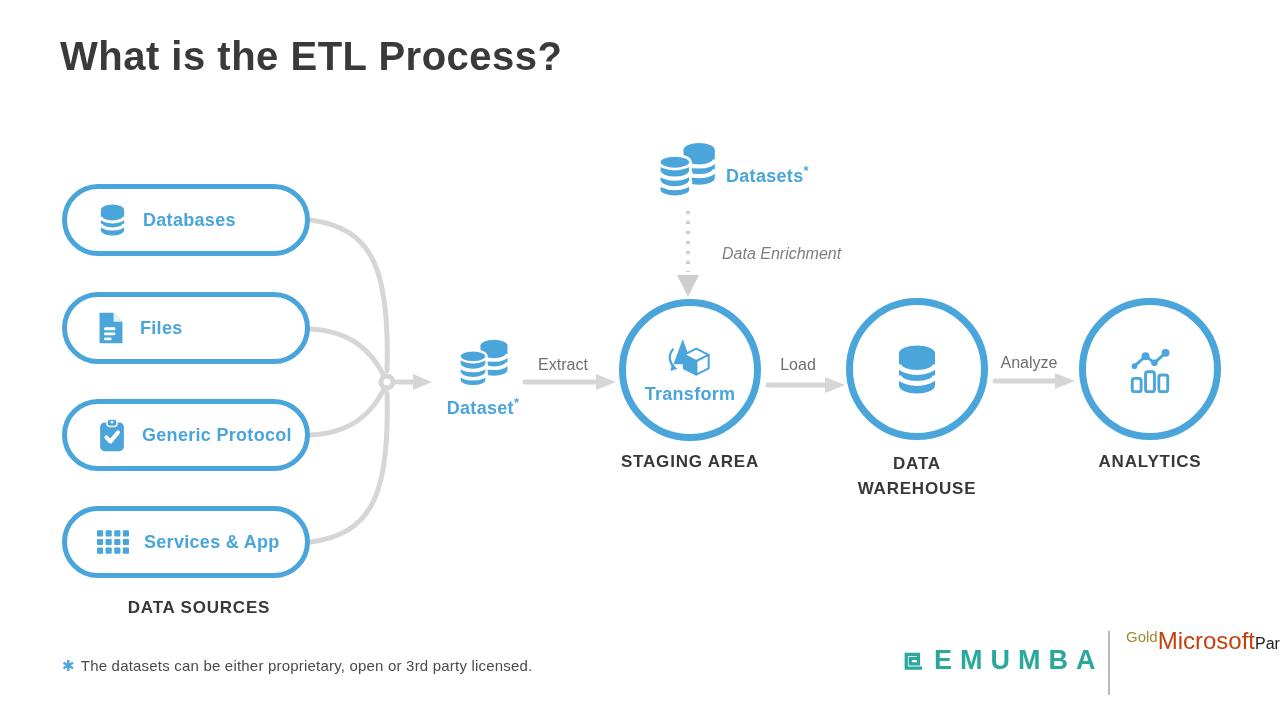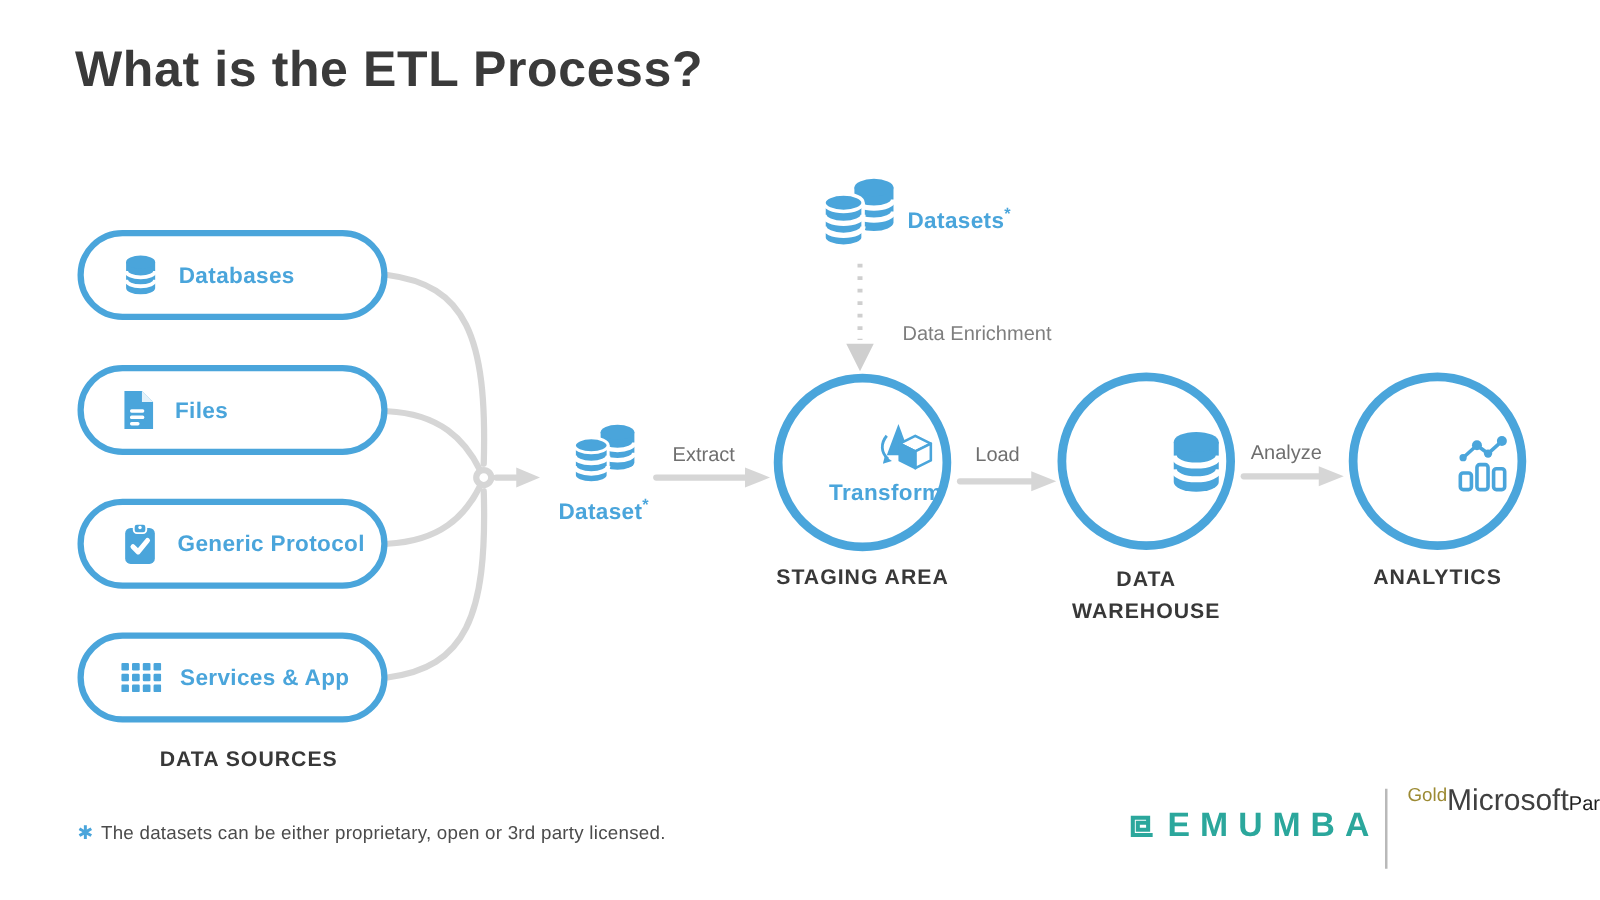--- a/index.html
+++ b/index.html
@@ -25,54 +25,54 @@
   #cap-sources   { left: 99px;  top: 598px; width: 200px; text-align: center; }
   #cap-staging   { left: 590px; top: 452px; width: 200px; }
   #cap-warehouse { left: 817px; top: 452px; width: 200px; line-height: 1.45; }
   #cap-analytics { left: 1050px; top: 452px; width: 200px; }
 
   .flow-label { position: absolute; width: 110px; text-align: center; color: #6f6f6f;
                 font-size: 16px; z-index: 2; }
   #lbl-extract { left: 508px; top: 356px; }
   #lbl-load    { left: 743px; top: 356px; }
   #lbl-analyze { left: 974px; top: 354px; }
-  #lbl-enrich  { position: absolute; left: 722px; top: 259px; color: #7e7e7e;
-                 font-size: 16px; z-index: 2; }
+  #lbl-enrich  { position: absolute; left: 722px; top: 245px; color: #7e7e7e;
+                 font-size: 16px; z-index: 2; font-style: italic; }
 
   .blue-label { color: #4aa5db; font-size: 18px; font-weight: 700; letter-spacing: 0.3px; }
   .blue-label sup { font-size: 13px; }
   #dataset-group { position: absolute; left: 423px; top: 338px; width: 120px;
                    text-align: center; z-index: 2; }
   #dataset-group .ds-label { margin-top: 3px; }
   #datasets-top-icon { position: absolute; left: 654px; top: 141px; z-index: 2; }
   #datasets-top-label { position: absolute; left: 726px; top: 163px; z-index: 2; }
 
   .stage-circle { position: absolute; width: 142px; height: 142px; border-radius: 50%;
                   border: 7px solid #4aa5db; background: #fff; display: flex;
-                  flex-direction: column; align-items: flex-end; justify-content: center;
+                  flex-direction: column; align-items: center; justify-content: center;
                   z-index: 2; }
   #circle-transform { left: 619px; top: 299px; }
   #circle-warehouse { left: 846px; top: 298px; }
   #circle-analytics { left: 1079px; top: 298px; }
   #circle-transform .blue-label { margin-top: 2px; }
 
   .footnote { position: absolute; left: 62px; top: 657px; font-size: 15px; color: #4b4b4b;
               letter-spacing: 0.2px; z-index: 2; }
   .footnote .star { color: #4aa5db; margin-right: 6px; font-size: 15px; }
 
   
   #emumba { position: absolute; left: 898px; top: 645px; display: flex; align-items: center;
             gap: 6px; z-index: 2; }
   #emumba .word { color: #2ba79c; font-size: 27px; font-weight: 700; letter-spacing: 8px; }
   #brand-divider { position: absolute; left: 1108px; top: 631px; width: 2px; height: 64px;
                    background: #b9b9b9; z-index: 2; }
   #ms-block { position: absolute; left: 1124px; top: 628px; width: 116px; display: flex;
               flex-direction: row; align-items: flex-start; z-index: 2; }
   #ms-block .gold { color: #9c8a33; font-size: 15px; margin-left: 2px; }
-  #ms-block .ms   { color: #404040; font-size: 24px; line-height: 1.05; }
+  #ms-block .ms   { color: #c2410c; font-size: 24px; line-height: 1.05; }
   #ms-block .pt   { color: #1d1d1d; font-size: 16px; line-height: 1.05; align-self: flex-end; }
 </style>
 </head>
 <body>
 
 <div id="stage">
 
   <svg id="connectors" width="1280" height="720" viewBox="0 0 1280 720">
     <g fill="none" stroke="#d6d6d6" stroke-width="5" stroke-linecap="round">
       <path d="M 310 220 C 372 228, 390 268, 387 371"></path>

